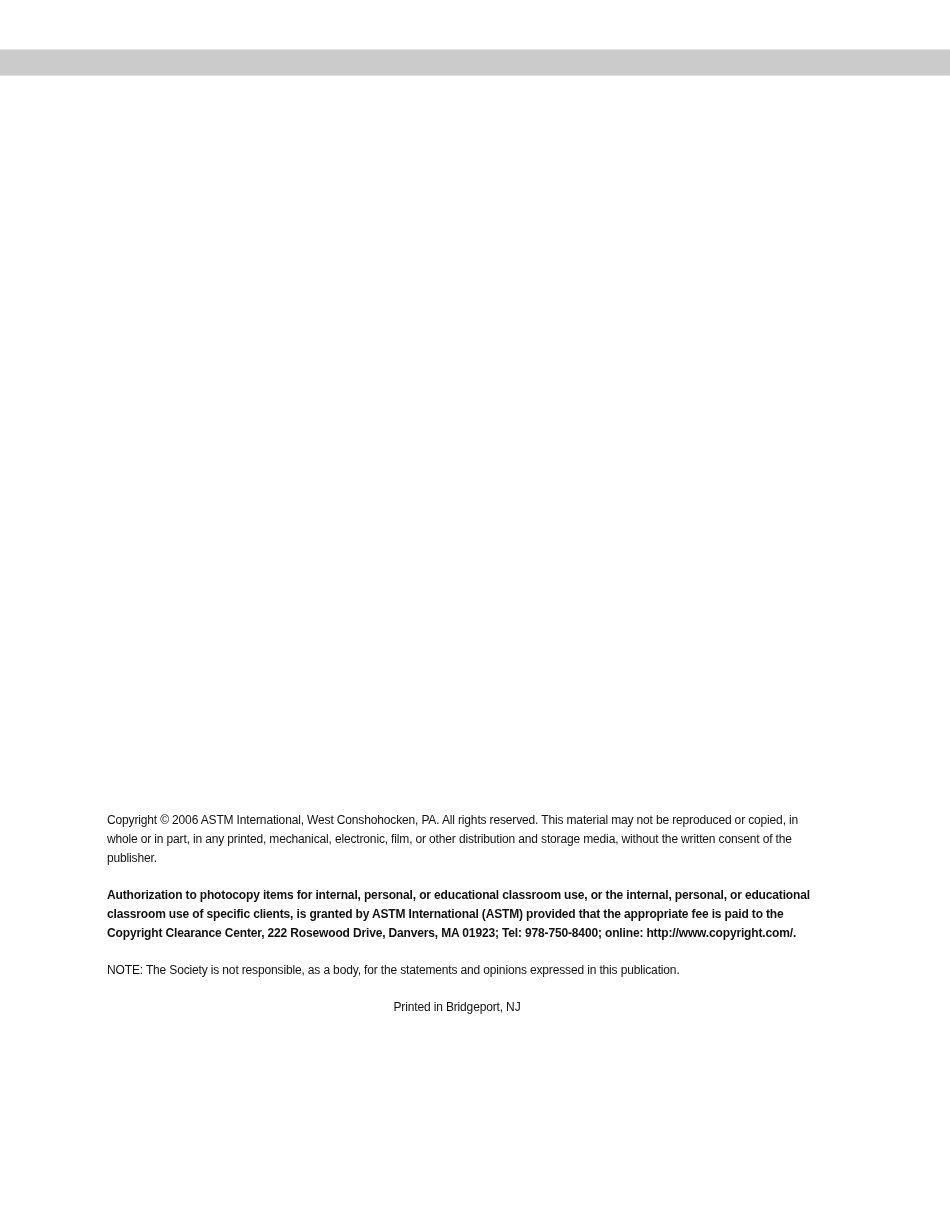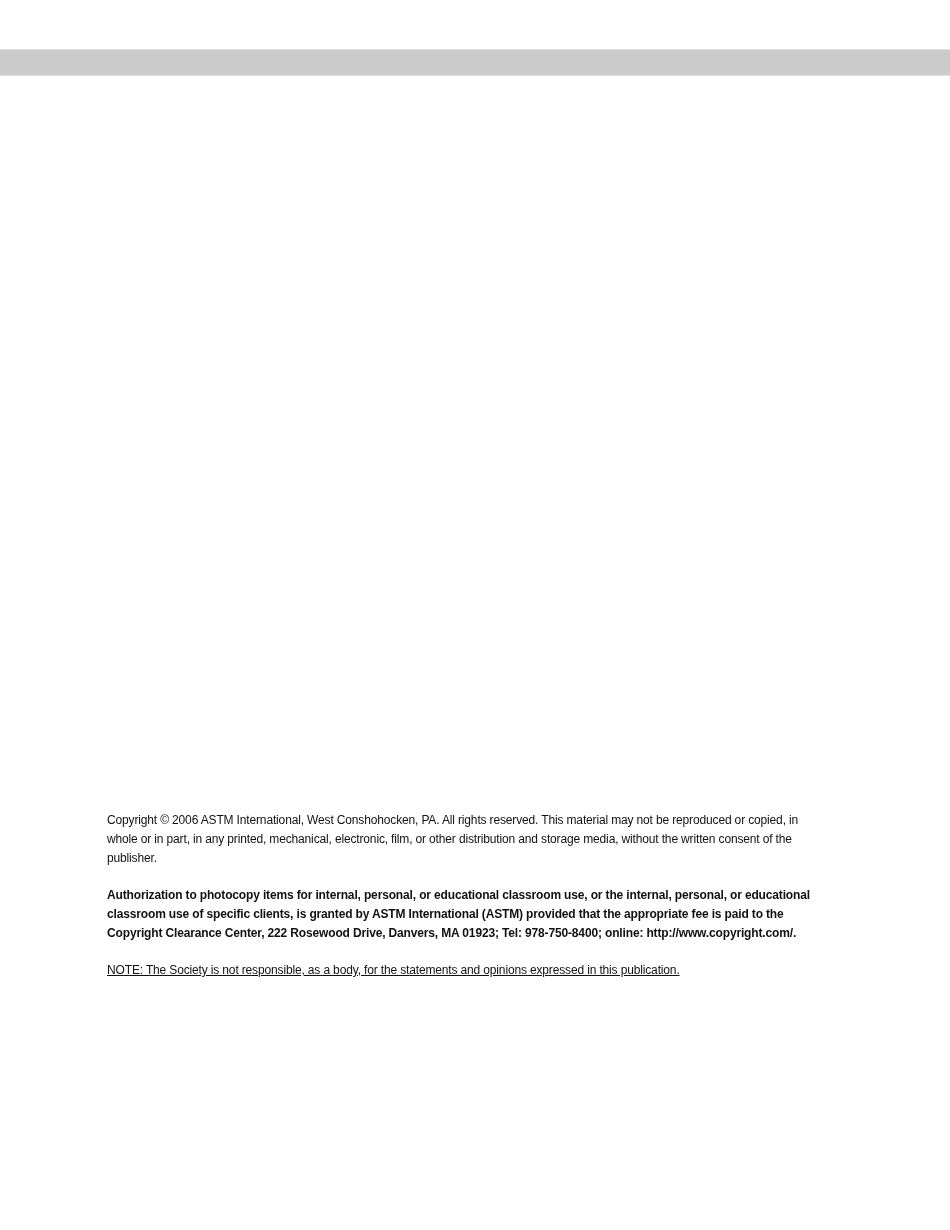--- a/index.html
+++ b/index.html
@@ -45,21 +45,20 @@
     .heading-photocopy {
       font-weight: bold;
       margin-bottom: 18px !important;
     }
     .para-authorization {
       font-weight: bold;
       margin-bottom: 18px !important;
     }
     .para-note {
       margin-bottom: 18px !important;
-      text-decoration: underline;
     }
     .imprint {
       text-align: center;
       width: 700px;
     }
     .imprint div {
       line-height: 18px;
     }
   </style>
 </head>
@@ -69,14 +68,15 @@
 
 <div class="content">
   <p class="para-copyright">Copyright © 2006 ASTM International, West Conshohocken, PA. All rights reserved. This material may not be reproduced or copied, in whole or in part, in any printed, mechanical, electronic, film, or other distribution and storage media, without the written consent of the publisher.</p>
 
 
   <p class="para-authorization">Authorization to photocopy items for internal, personal, or educational classroom use, or the internal, personal, or educational classroom use of specific clients, is granted by ASTM International (ASTM) provided that the appropriate fee is paid to the Copyright Clearance Center, 222 Rosewood Drive, Danvers, MA 01923; Tel: 978-750-8400; online: http://www.copyright.com/.</p>
 
   <p class="para-note">NOTE: The Society is not responsible, as a body, for the statements and opinions expressed in this publication.</p>
 
   <div class="imprint">
+    <div>Printed in Bridgeport, NJ</div>
   </div>
 </div>
 
 </body></html>

